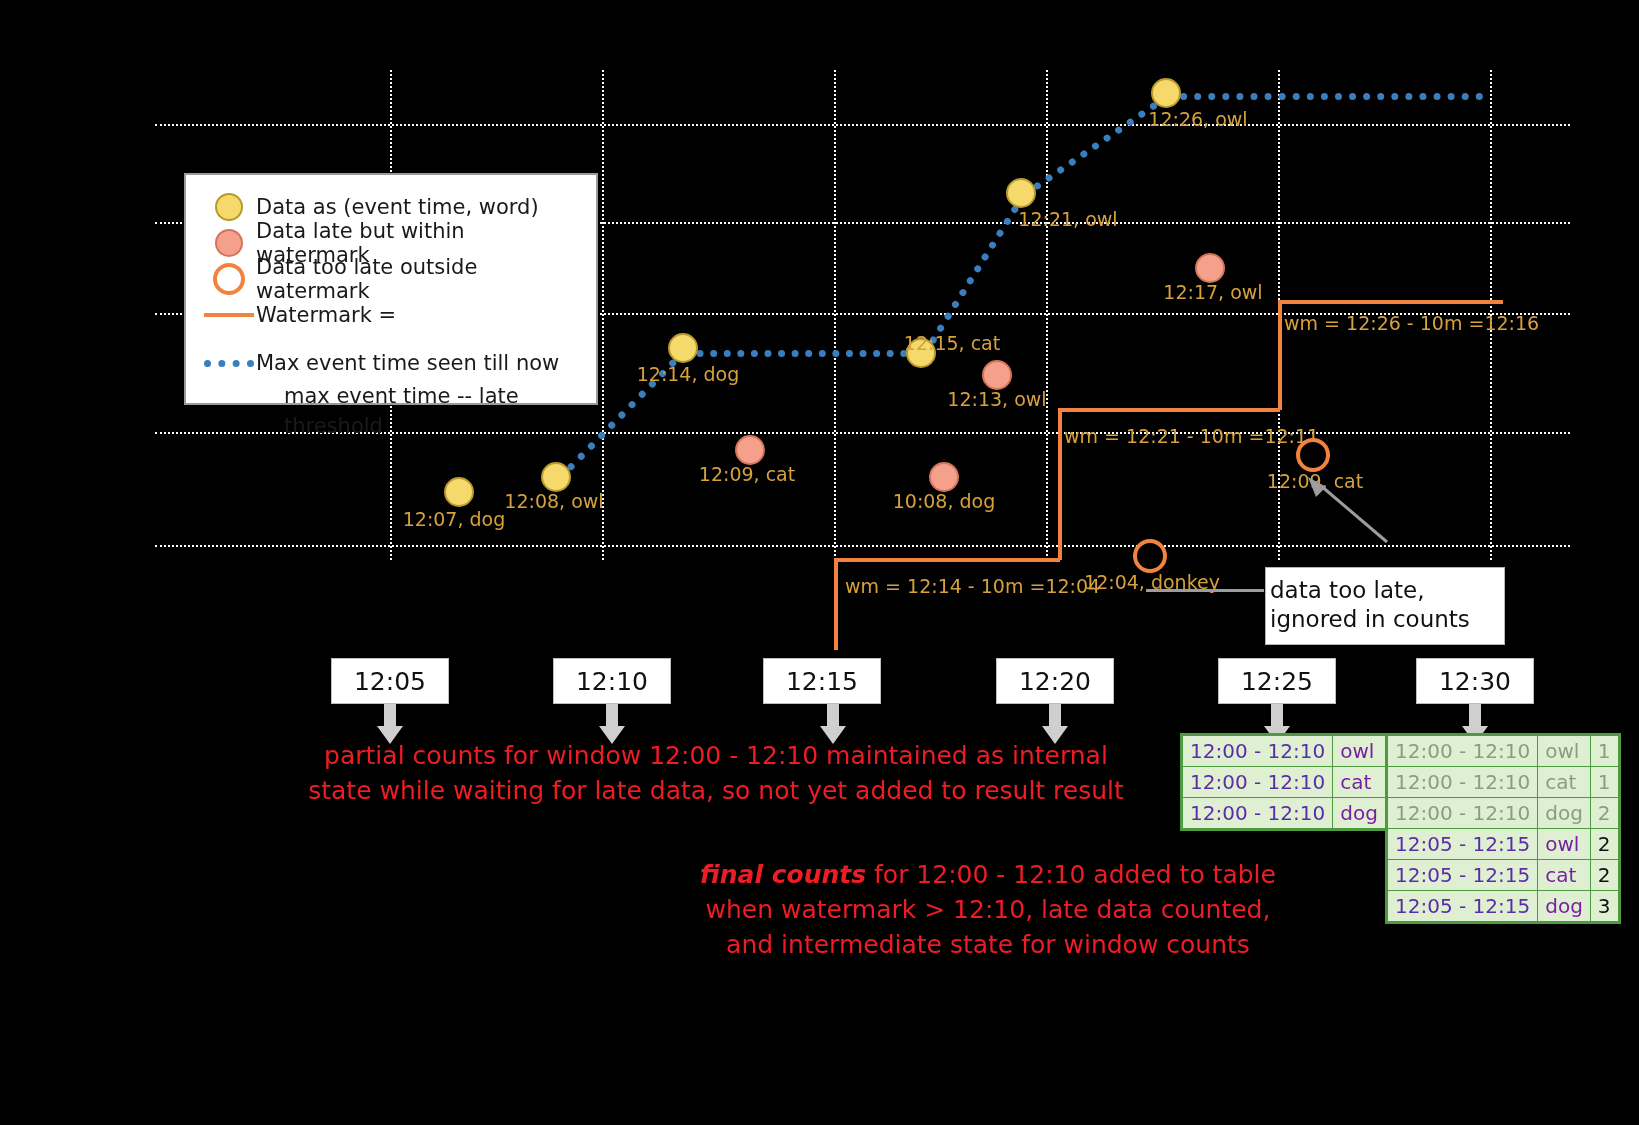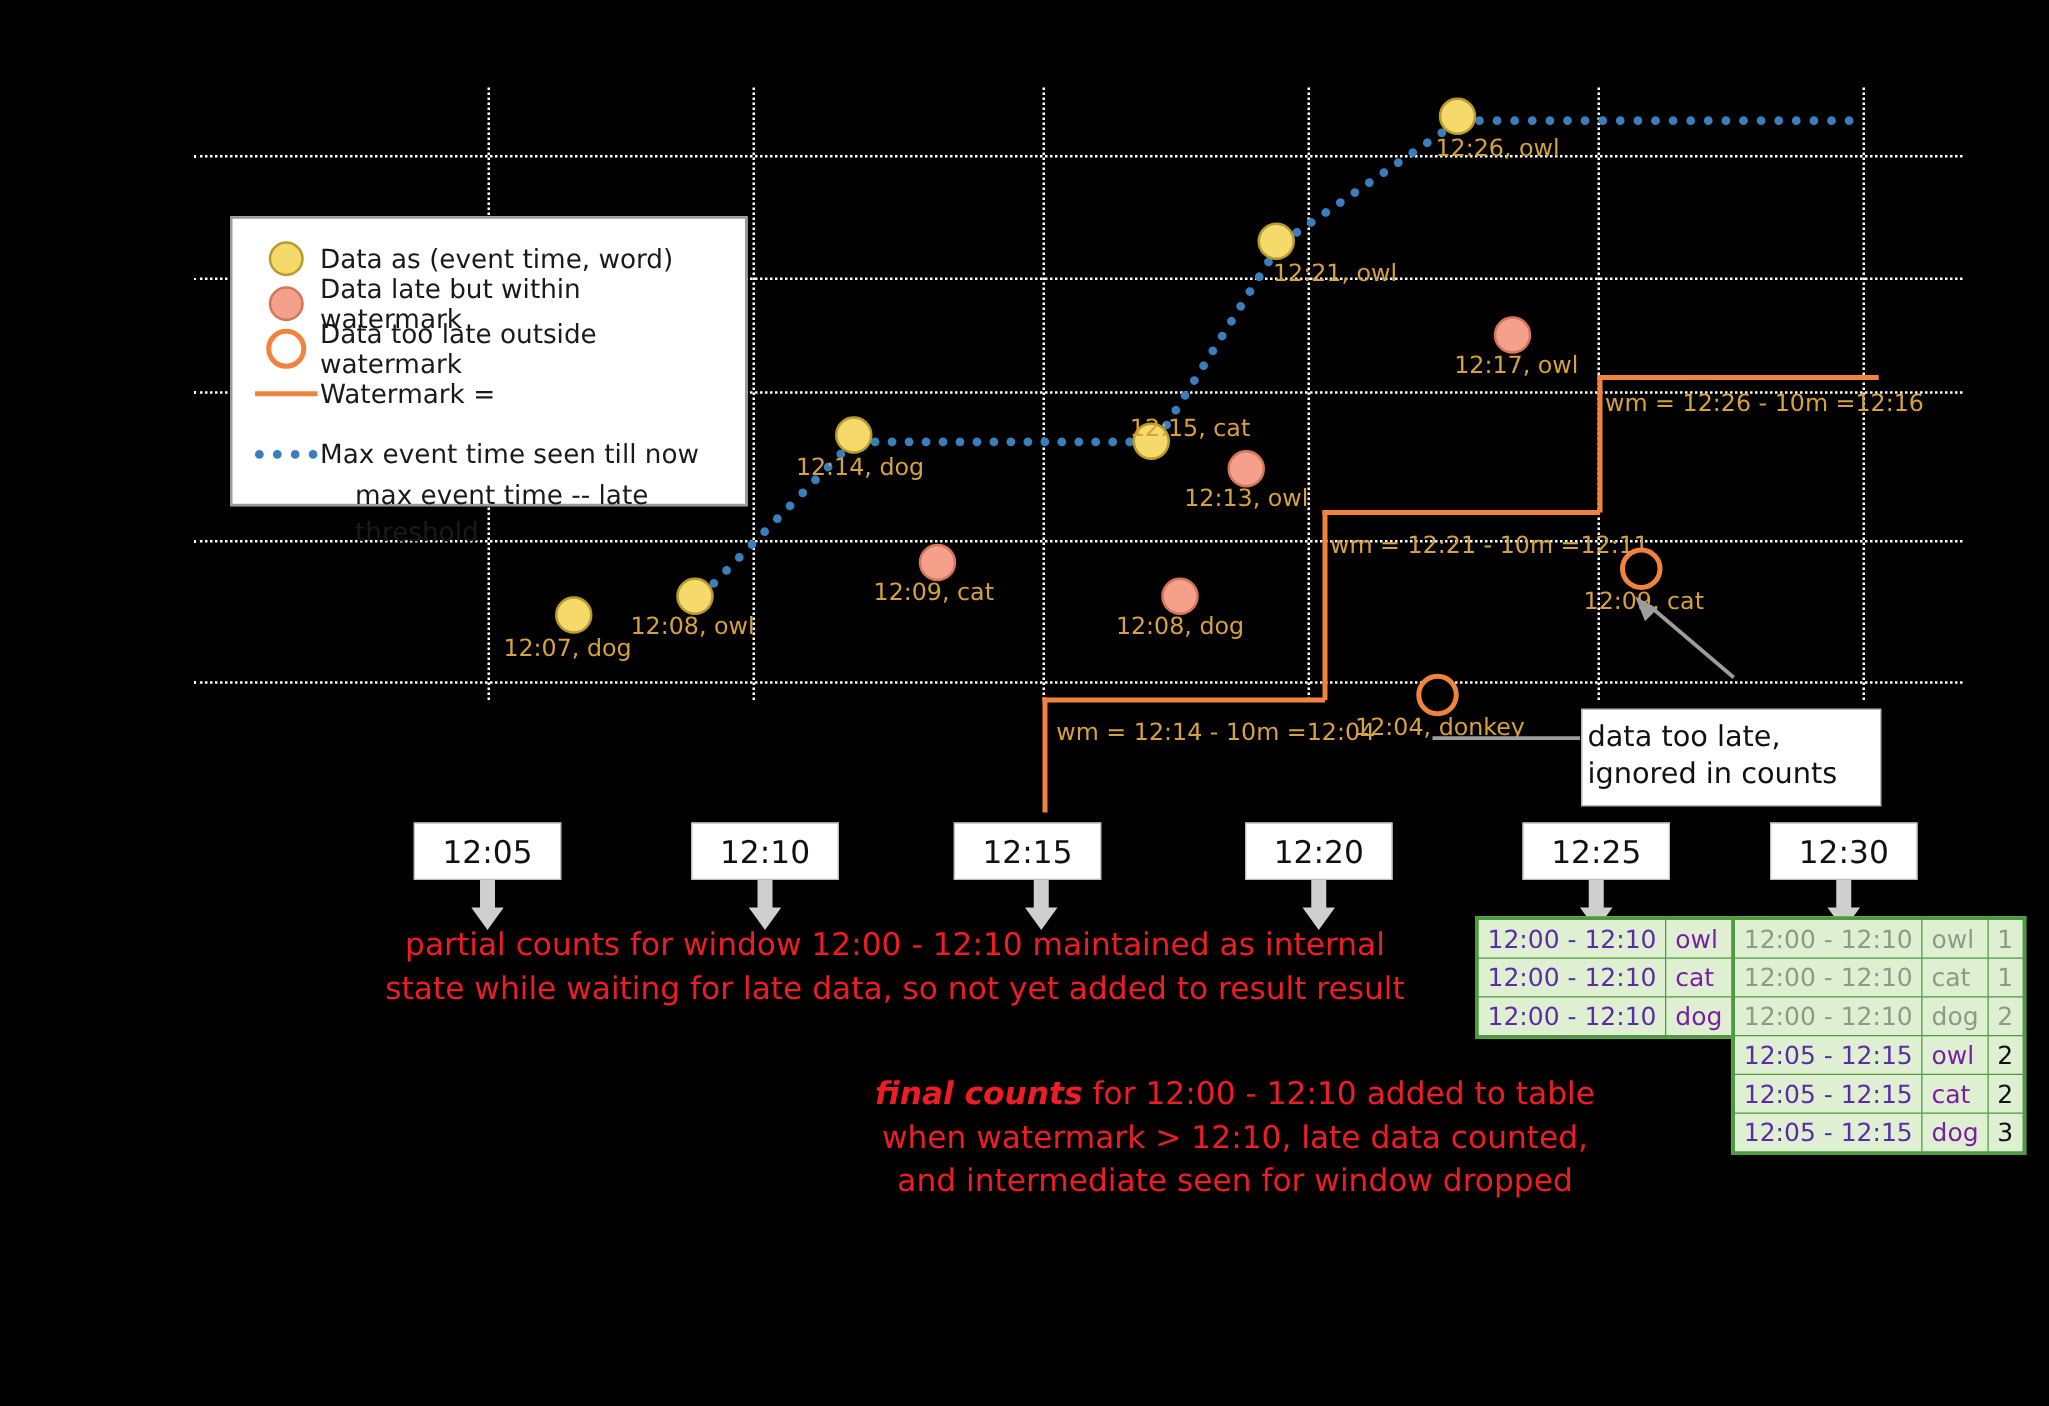--- a/index.html
+++ b/index.html
@@ -259,21 +259,21 @@
   <div class="pt late" style="left:750px; top:450px;"></div>
   <div class="ptlabel" style="left:747px; top:463px;">12:09, cat</div>
 
   <div class="pt ontime" style="left:683px; top:348px;"></div>
   <div class="ptlabel" style="left:688px; top:363px;">12:14, dog</div>
 
   <div class="pt ontime" style="left:921px; top:353px;"></div>
   <div class="ptlabel" style="left:924px; top:332px;margin-left:28px;">12:15, cat</div>
 
   <div class="pt late" style="left:944px; top:477px;"></div>
-  <div class="ptlabel" style="left:944px; top:490px;">12:08, dog</div>
+  <div class="ptlabel" style="left:944px; top:490px;">10:08, dog</div>
 
   <div class="pt late" style="left:997px; top:375px;"></div>
   <div class="ptlabel" style="left:997px; top:388px;">12:13, owl</div>
 
   <div class="pt ontime" style="left:1021px; top:193px;"></div>
   <div class="ptlabel" style="left:1068px; top:208px;">12:21, owl</div>
 
   <div class="pt late" style="left:1210px; top:268px;"></div>
   <div class="ptlabel" style="left:1213px; top:281px;">12:17, owl</div>
 
@@ -360,21 +360,21 @@
   <div class="redtext" style="left:716px; top:738px;">
     <div>partial counts for window 12:00 - 12:10 maintained as internal</div>
     <div>state while waiting for late data, so not yet added  to result result</div>
   </div>
 
   <div class="redtext" style="left:988px; top:857px;">
     <div>
       <em>final counts</em><span> for 12:00 - 12:10 added to table</span>
     </div>
     <div>when watermark &gt; 12:10, late data counted,</div>
-    <div>and intermediate seen for window dropped</div>
+    <div>and intermediate state for window counts</div>
   </div>
 
   <table class="restable" style="left:1180px; top:733px;">
     <tbody>
         <tr>
       <td class="c-win">12:00 - 12:10</td>
       <td class="c-word">owl</td>
       <td class="c-cnt">1</td>
     </tr>
     <tr>

